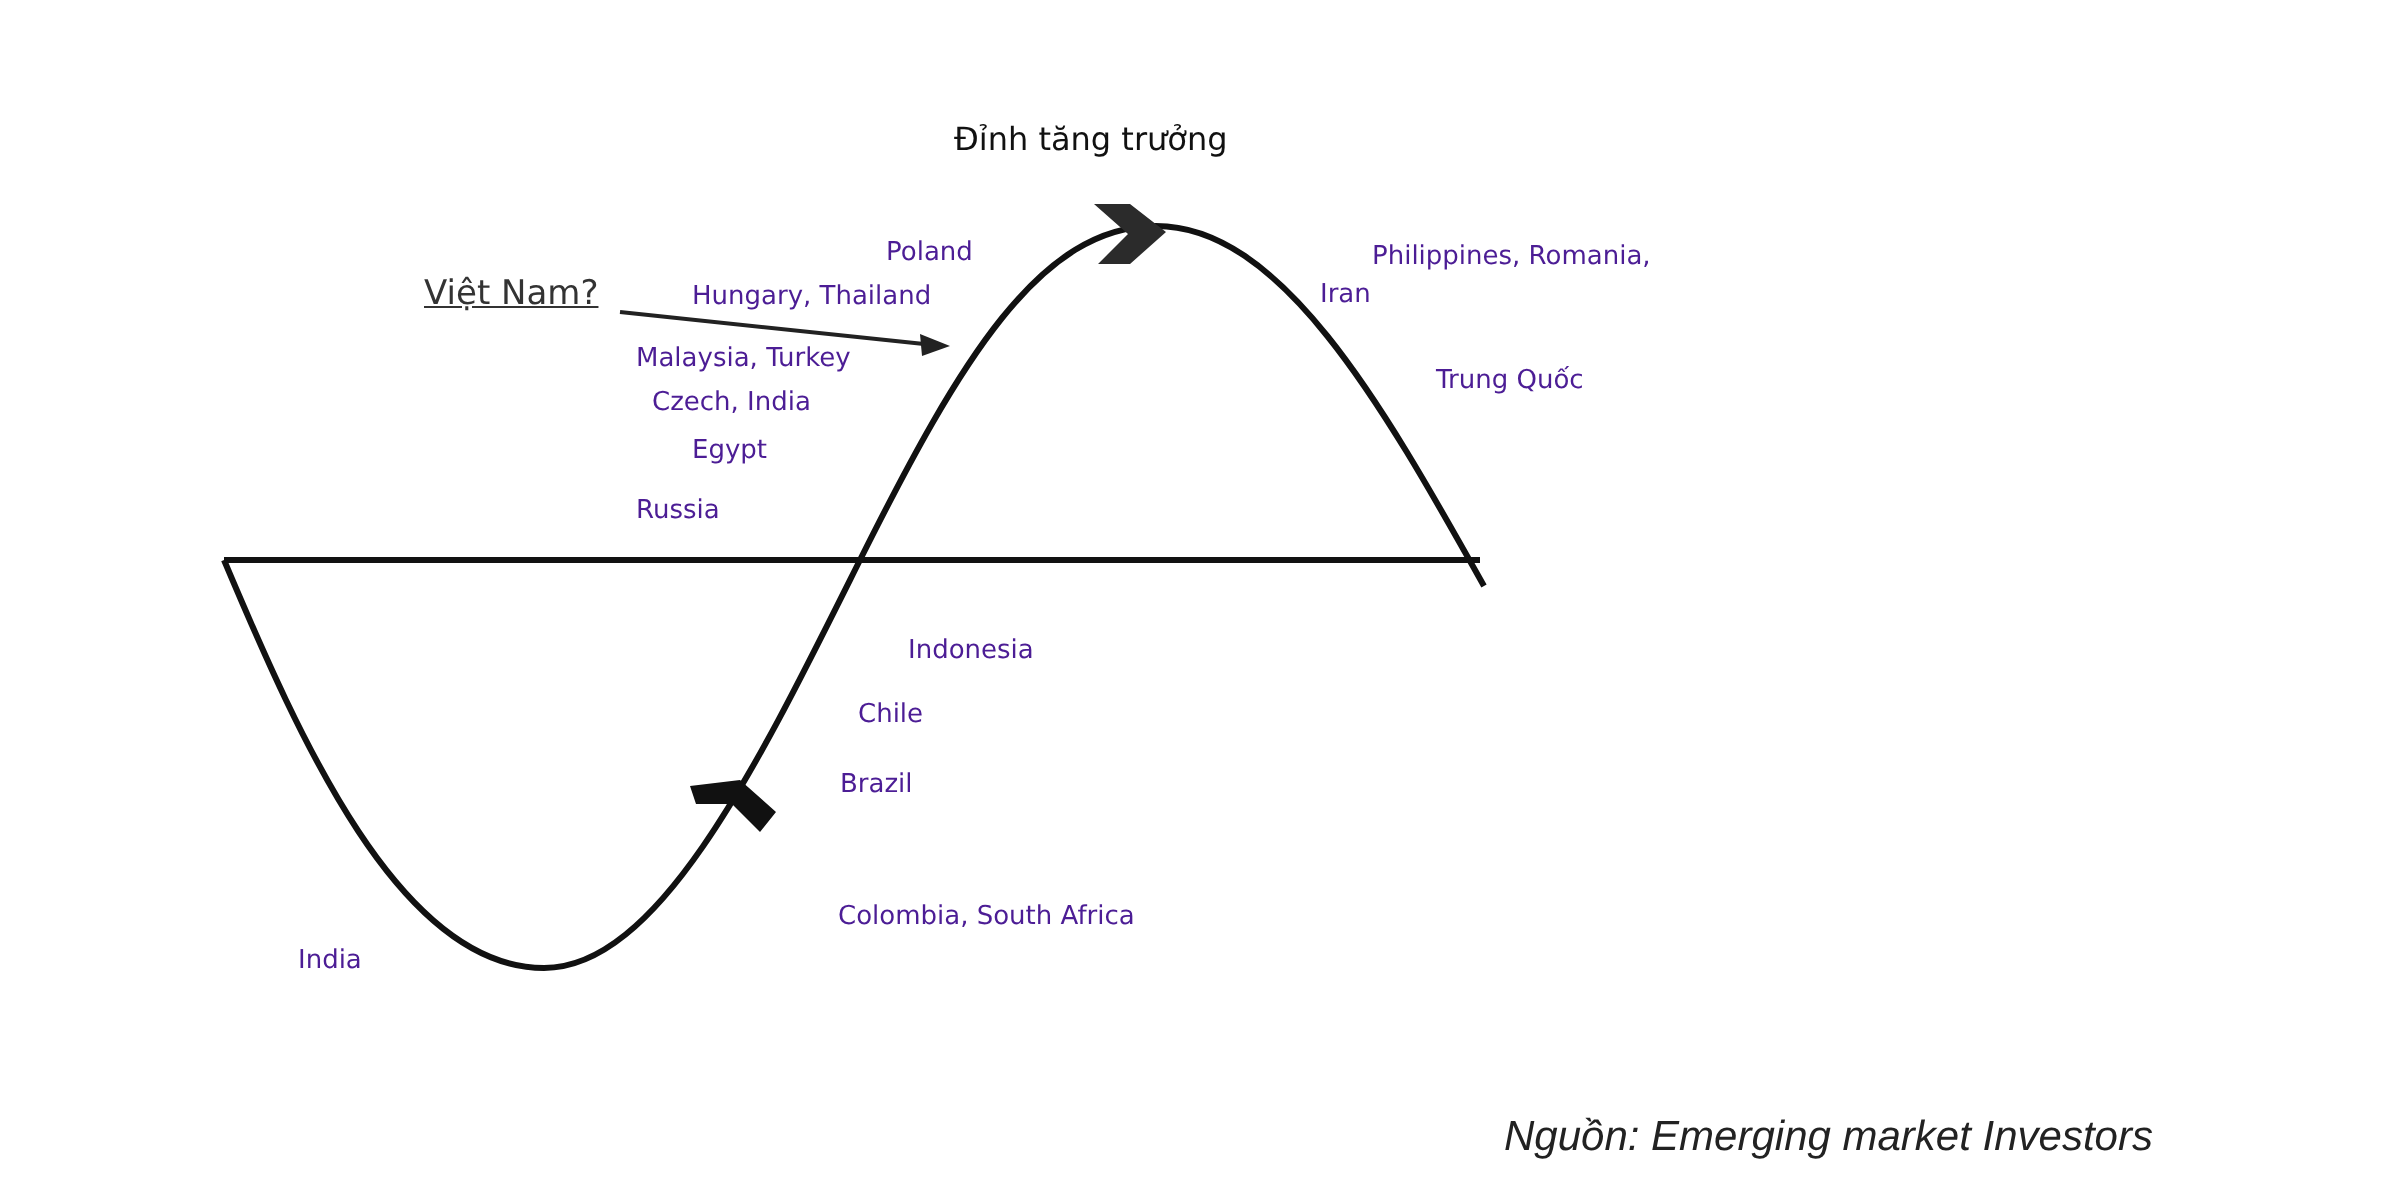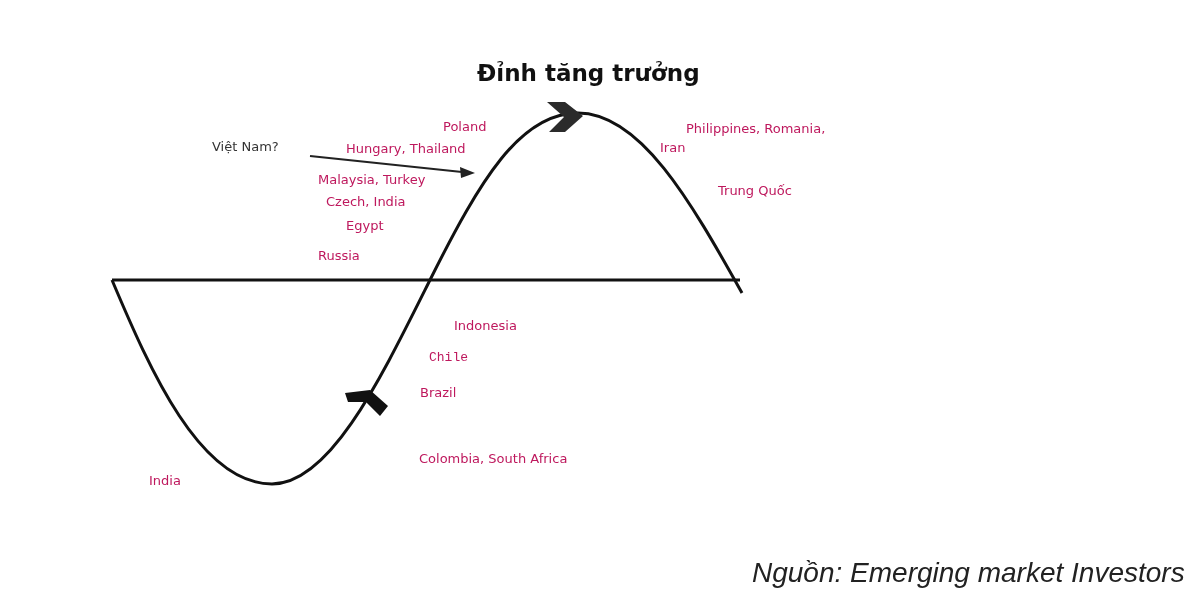--- a/index.html
+++ b/index.html
@@ -1,25 +1,25 @@
 <!DOCTYPE html>
 <html><head>
   <meta charset="utf-8">
   <style>
     html, body { margin: 0; padding: 0; background: #ffffff; }
     body { width: 1200px; height: 591px; position: relative; overflow: hidden;
       font-family: "DejaVu Sans", sans-serif; }
     #diagram { position: absolute; left: 0; top: 0; width: 1200px; height: 591px; }
     .lbl { position: absolute; font-family: "DejaVu Sans", sans-serif; font-size: 13px;
-      color: #be185d; white-space: nowrap; line-height: 16px; }
-    .title { position: absolute; font-family: "DejaVu Sans", sans-serif; font-weight: bold;
-      font-size: 23px; color: #111; white-space: nowrap; }
-    .viet { font-size: 13px; color: #333; }
+      color: #4c1d95; white-space: nowrap; line-height: 16px; }
+    .title { position: absolute; font-family: "DejaVu Sans", sans-serif; font-weight: normal;
+      font-size: 16px; color: #111; white-space: nowrap; }
+    .viet { font-size: 17px; color: #333; text-decoration: underline; }
     .source { position: absolute; font-family: "Liberation Sans", sans-serif; font-style: italic;
-      font-size: 28px; color: #222; white-space: nowrap; }
+      font-size: 21px; color: #222; white-space: nowrap; }
   </style>
 </head>
 <body>
 
 <div id="diagram">
   <svg width="1200" height="591" viewBox="0 0 1200 591" style="position:absolute;left:0;top:0;">
 
     <line x1="112" y1="280" x2="740" y2="280" stroke="#111" stroke-width="3"></line>
 
     <path d="M112,280 C150,370 200,484 272,484 C330,484 380,380 430,280 C480,180 520,113 578,113 C640,113 690,200 742,293" fill="none" stroke="#111" stroke-width="3"></path>
@@ -41,19 +41,19 @@
   <div class="lbl" style="left:318px;top:172px;">Malaysia, Turkey</div>
   <div class="lbl" style="left:326px;top:194px;">Czech, India</div>
   <div class="lbl" style="left:346px;top:218px;">Egypt</div>
   <div class="lbl" style="left:318px;top:248px;">Russia</div>
 
   <div class="lbl" style="left:686px;top:121px;">Philippines, Romania,</div>
   <div class="lbl" style="left:660px;top:140px;">Iran</div>
   <div class="lbl" style="left:718px;top:183px;">Trung Quốc</div>
 
   <div class="lbl" style="left:454px;top:318px;">Indonesia</div>
-  <div class="lbl" style="left:429px;top:350px;font-family:Liberation Mono, monospace;">Chile</div>
+  <div class="lbl" style="left:429px;top:350px;">Chile</div>
   <div class="lbl" style="left:420px;top:385px;">Brazil</div>
   <div class="lbl" style="left:376px;top:451px;margin-left:43px;">Colombia, South Africa</div>
   <div class="lbl" style="left:149px;top:473px;">India</div>
 
   <div class="source" style="left:752px;top:557px;">Nguồn: Emerging market Investors</div>
 </div>
 
 </body></html>

